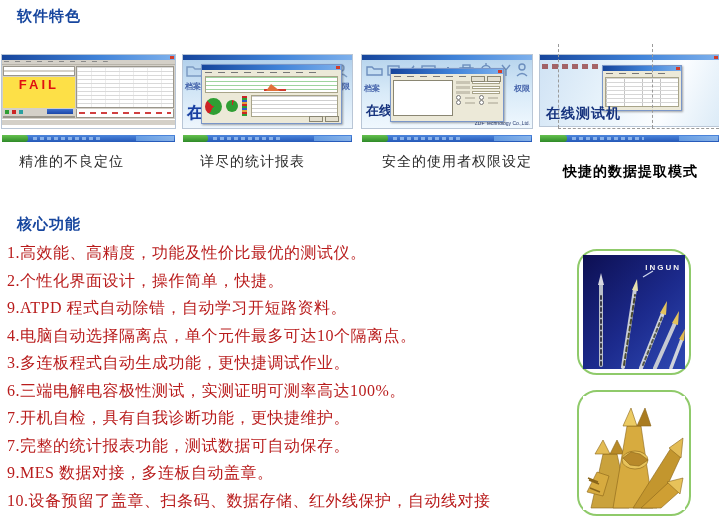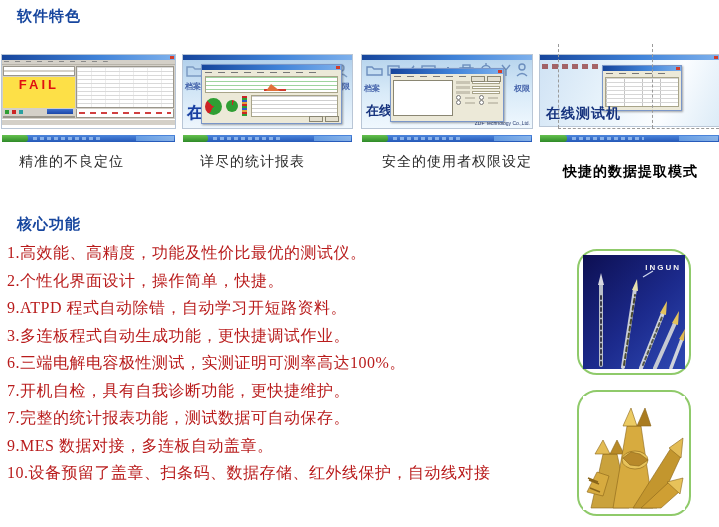--- a/index.html
+++ b/index.html
@@ -300,20 +300,21 @@
 <div class="caption" style="left:200px;">详尽的统计报表</div>
 <div class="caption" style="left:382px;">安全的使用者权限设定</div>
 <div class="caption bold" style="left:563px;margin-top:10px;">快捷的数据提取模式</div>
 
 <div class="abs sec-title" style="left:7px;top:215px;">核心功能</div>
 
 <ul class="core-list">
   <li>1.高效能、高精度，功能及性价比最优的测试仪。</li>
   <li>2.个性化界面设计，操作简单，快捷。</li>
   <li>9.ATPD 程式自动除错，自动学习开短路资料。</li>
+  <li>4.电脑自动选择隔离点，单个元件最多可达10个隔离点。</li>
   <li>3.多连板程式自动生成功能，更快捷调试作业。</li>
   <li>6.三端电解电容极性测试，实测证明可测率高达100%。</li>
   <li>7.开机自检，具有自我诊断功能，更快捷维护。</li>
   <li>7.完整的统计报表功能，测试数据可自动保存。</li>
   <li>9.MES 数据对接，多连板自动盖章。</li>
   <li>10.设备预留了盖章、扫条码、数据存储、红外线保护，自动线对接</li>
 </ul>
 
 <div class="card" style="left:577px;top:249px;">
   <div class="card-inner navy">

